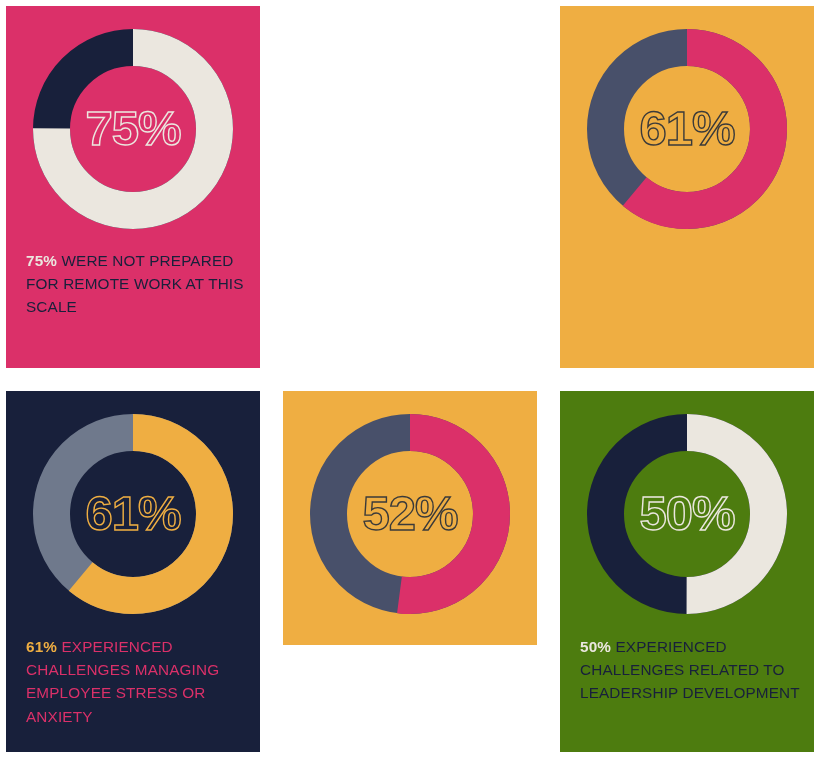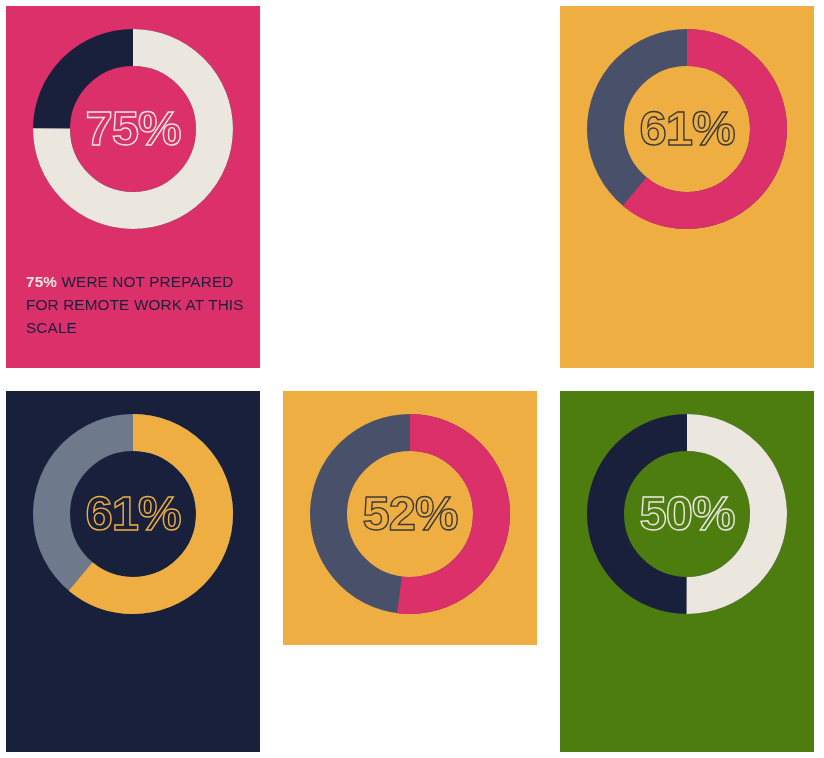--- a/index.html
+++ b/index.html
@@ -73,21 +73,21 @@
     -webkit-text-stroke-width: 1.4px;
     line-height: 1;
     transform: translateY(-1px);
     white-space: nowrap;
   }
 
   .caption {
     position: absolute;
     left: 20px;
     right: 14px;
-    top: 264px;
+    top: 243px;
     font-size: 15.3px;
     line-height: 23.2px;
     letter-spacing: 0.15px;
     text-transform: uppercase;
     font-weight: normal;
   }
   .card-pos-3 .caption,
   .card-pos-4 .caption,
   .card-pos-5 .caption { top: 244px; }
 
@@ -125,20 +125,21 @@
     <div class="stat-card card-pos-3" style="background: rgb(24, 32, 59);">
       <div class="donut-wrap">
         <svg class="donut-svg" viewBox="0 0 206 206">
           <circle cx="103" cy="103" r="81.5" fill="none" stroke="#6F798C" stroke-width="37"></circle>
           <circle cx="103" cy="103" r="81.5" fill="none" stroke="#EFAE42" stroke-width="37" stroke-dasharray="312.3685575464331 199.71104498870312" transform="rotate(-90 103 103)"></circle>
         </svg>
         <div class="pct-label">
           <span class="pct-text" style="-webkit-text-stroke-color: rgb(239, 174, 66);">61%</span>
         </div>
       </div>
+      <div class="caption" style="color: rgb(219, 48, 105);"><span class="pct-strong" style="color: rgb(239, 174, 66);">61%</span> <span>EXPERIENCED CHALLENGES MANAGING EMPLOYEE STRESS OR ANXIETY</span></div>
     </div>
     <div class="stat-card card-pos-4" style="background: rgb(239, 174, 66);">
       <div class="donut-wrap">
         <svg class="donut-svg" viewBox="0 0 206 206">
           <circle cx="103" cy="103" r="81.5" fill="none" stroke="#48506A" stroke-width="37"></circle>
           <circle cx="103" cy="103" r="81.5" fill="none" stroke="#DB3069" stroke-width="37" stroke-dasharray="266.28139331827083 245.79820921686542" transform="rotate(-90 103 103)"></circle>
         </svg>
         <div class="pct-label">
           <span class="pct-text" style="-webkit-text-stroke-color: rgb(58, 58, 58);">52%</span>
         </div>
@@ -147,14 +148,15 @@
     <div class="stat-card card-pos-5" style="background: #4d7c0f;">
       <div class="donut-wrap">
         <svg class="donut-svg" viewBox="0 0 206 206">
           <circle cx="103" cy="103" r="81.5" fill="none" stroke="#18203B" stroke-width="37"></circle>
           <circle cx="103" cy="103" r="81.5" fill="none" stroke="#EBE7DF" stroke-width="37" stroke-dasharray="256.0398012675681 256.0398012675681" transform="rotate(-90 103 103)"></circle>
         </svg>
         <div class="pct-label">
           <span class="pct-text" style="-webkit-text-stroke-color: rgb(235, 231, 223);">50%</span>
         </div>
       </div>
+      <div class="caption" style="color: rgb(24, 32, 59);"><span class="pct-strong" style="color: rgb(235, 231, 223);">50%</span> <span>EXPERIENCED CHALLENGES RELATED TO LEADERSHIP DEVELOPMENT</span></div>
     </div>
   </div>
 
 </body></html>

